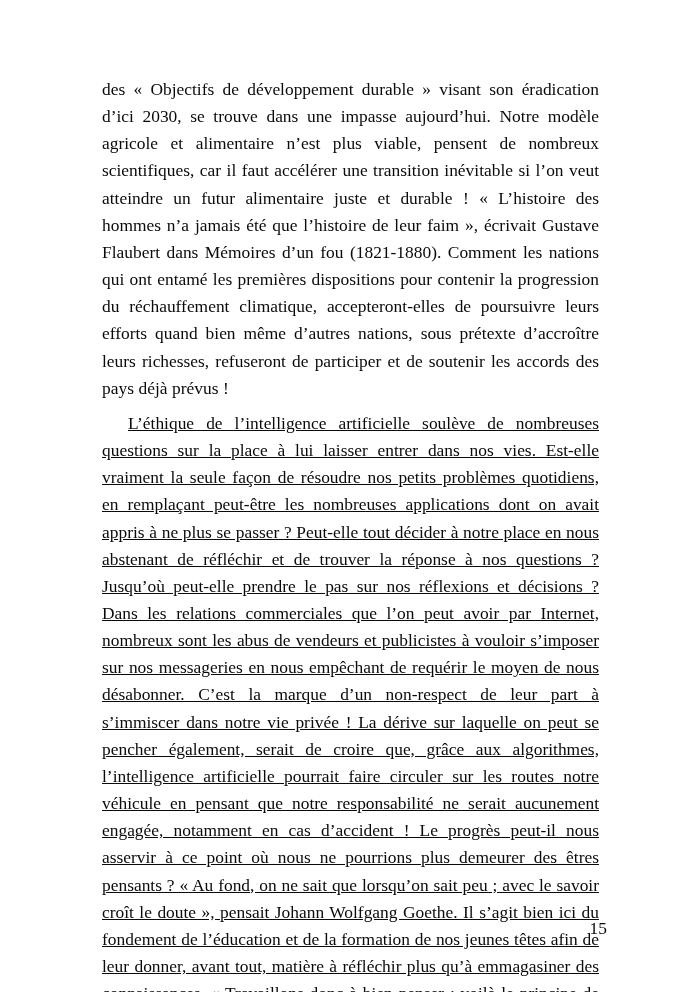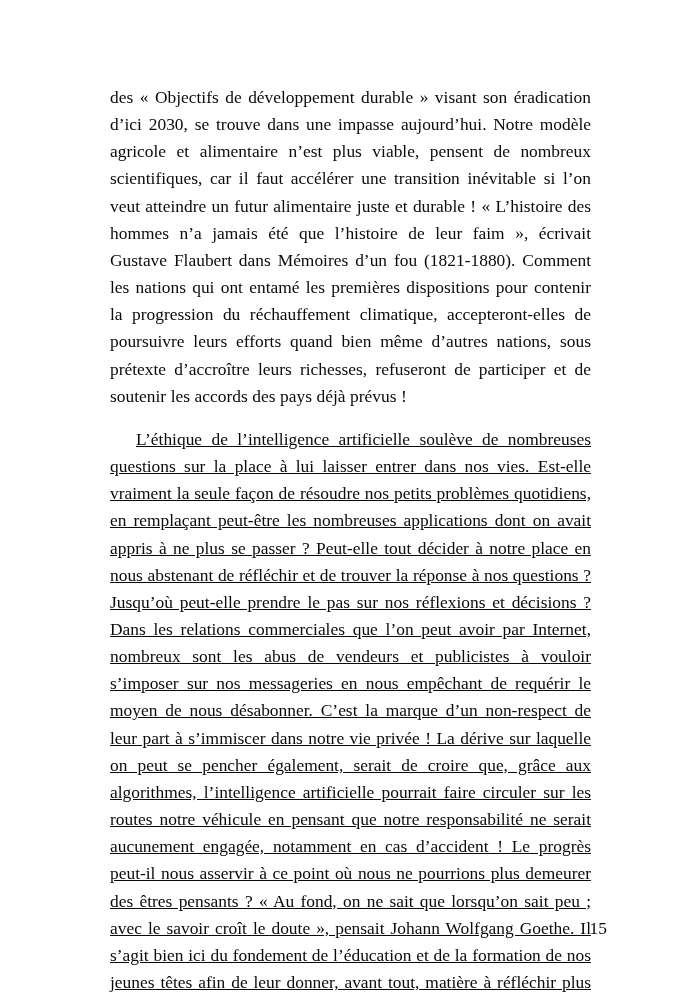--- a/index.html
+++ b/index.html
@@ -25,21 +25,21 @@
   }
 
   .text-block {
     position: absolute;
     left: 94px;
     top: 68px;
     width: 513px;
   }
 
   .para {
-    margin: 16px;
+    margin: 8px;
     text-align: justify;
     text-justify: inter-word;
     font-size: 17.4px;
     line-height: 27.15px;
     letter-spacing: 0.01px;
     word-spacing: 0.2px;
     hyphens: none;
     -webkit-hyphens: none;
   }
 

